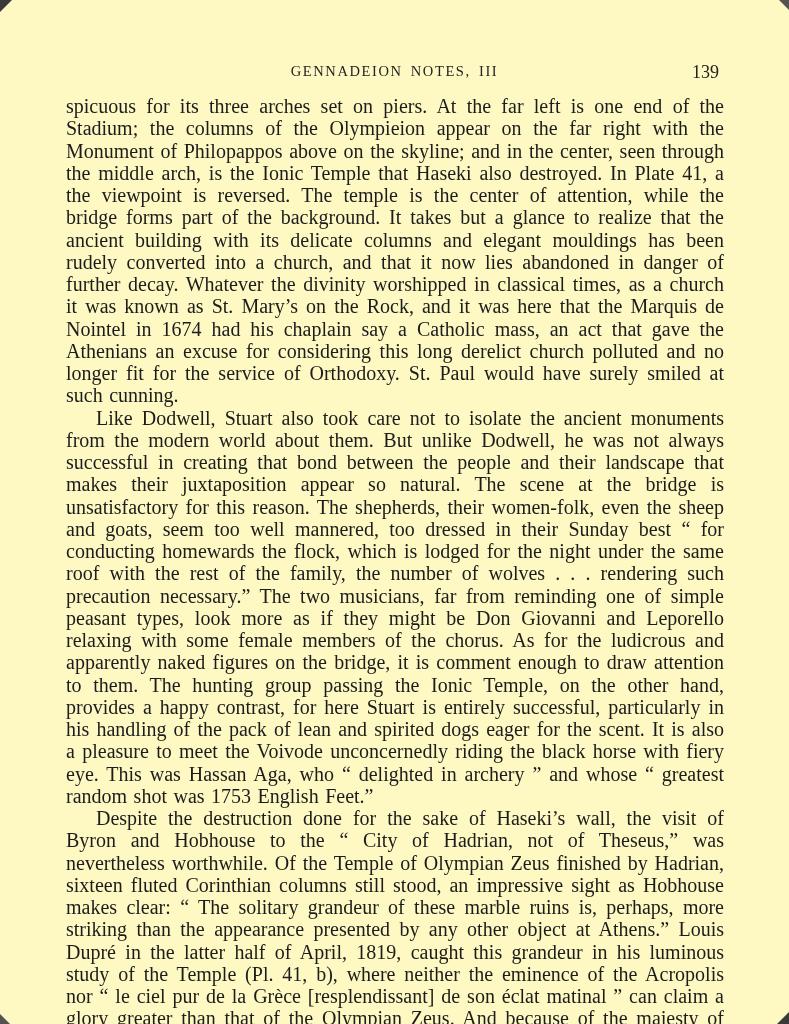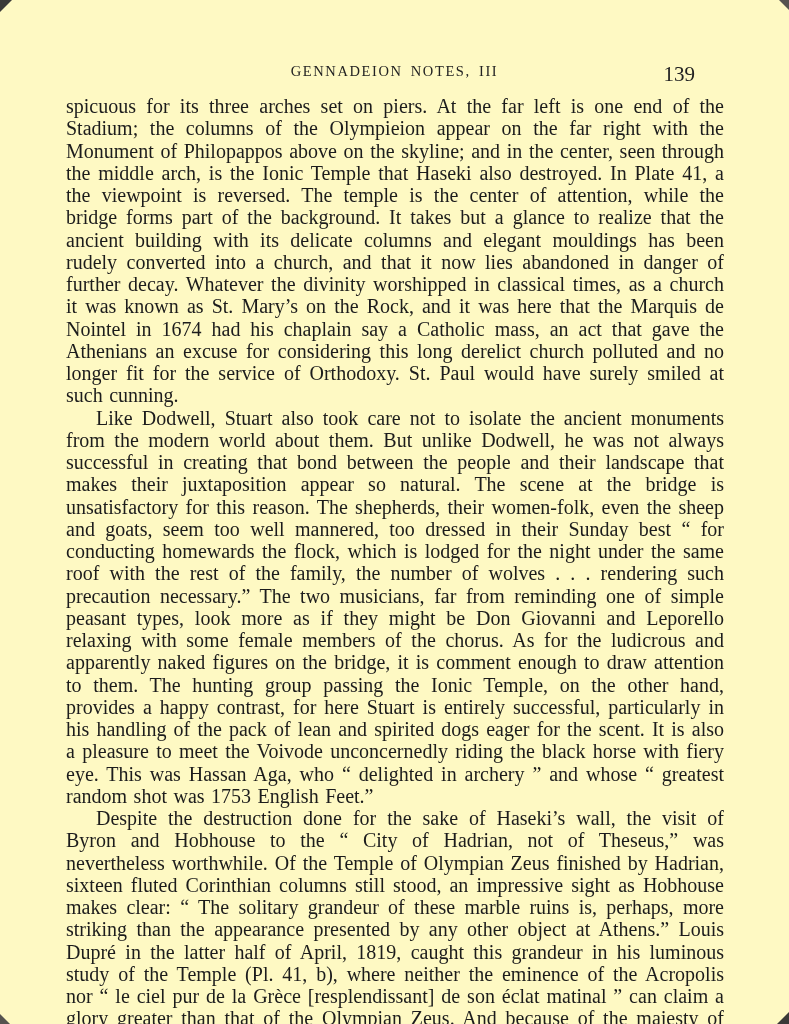--- a/index.html
+++ b/index.html
@@ -25,23 +25,23 @@
     text-align: center;
   }
   .running-head .title {
     font-size: 14.5px;
     letter-spacing: 1.6px;
     word-spacing: 3px;
     color: #222;
   }
   .running-head .folio {
     position: absolute;
-    right: 28px;
+    right: 4px;
     top: 0;
-    font-size: 21px;
+    font-size: 18px;
     color: #222;
   }
   .text-block {
     margin: 11px 65px 0 66px;
     width: 658px;
     text-align: justify;
     font-size: 20px;
     line-height: 22.25px;
     word-spacing: 1.5px;
   }

